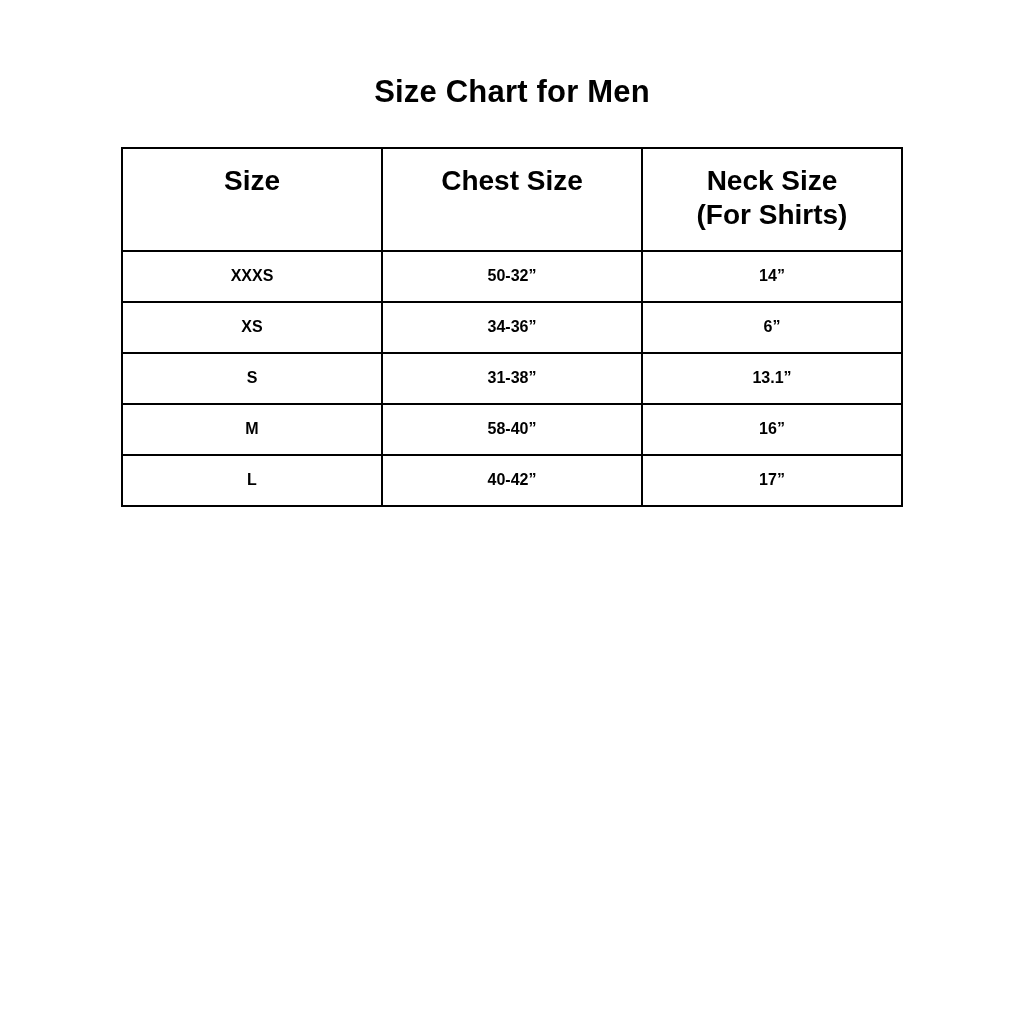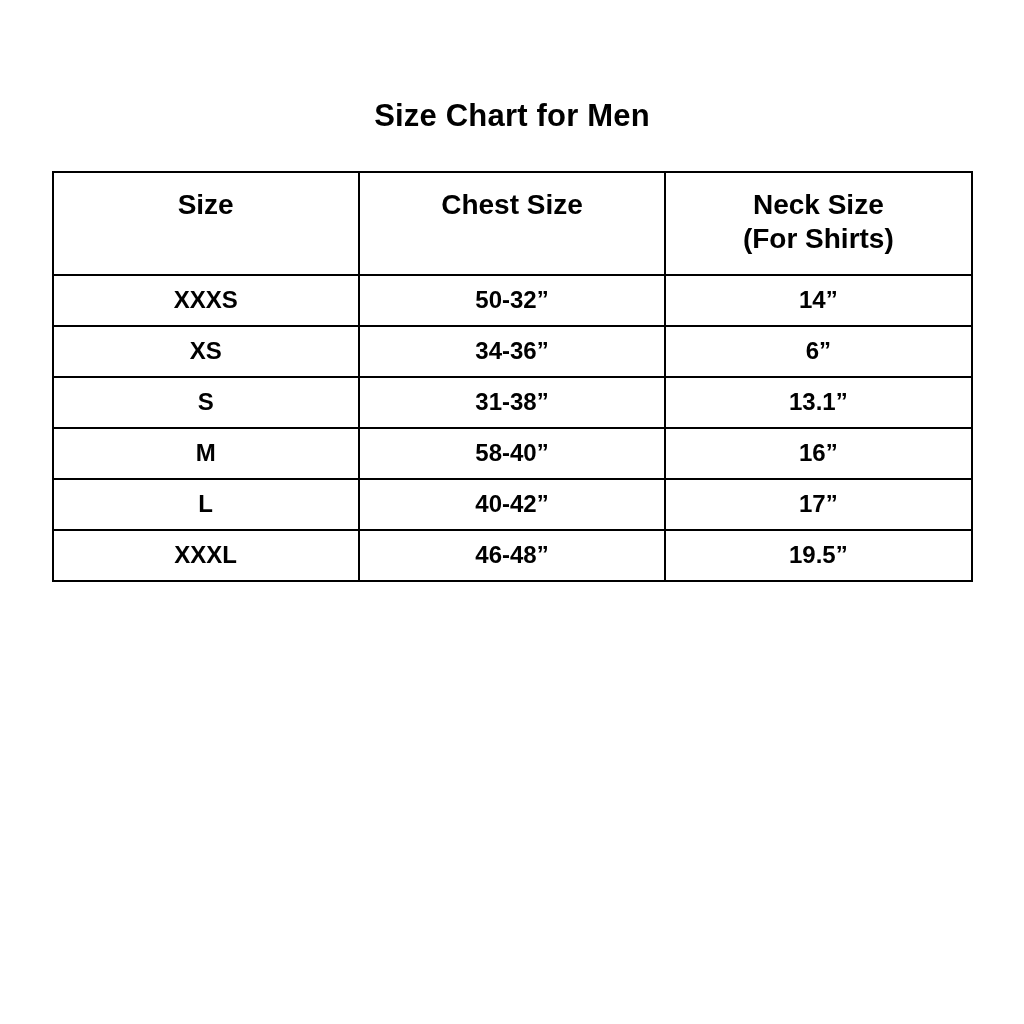--- a/index.html
+++ b/index.html
@@ -13,29 +13,29 @@
     font-family: "Liberation Sans", sans-serif;
     color: #000000;
   }
   .page {
     width: 1024px;
     height: 1024px;
     box-sizing: border-box;
   }
   .title {
     margin: 0;
-    padding-top: 98px;
+    padding-top: 74px;
     text-align: center;
     font-size: 31px;
     font-weight: 700;
     line-height: 1.15;
     letter-spacing: 0.2px;
   }
   .size-table {
-    width: 921px;
+    width: 782px;
     margin: 37px auto 0 auto;
     border-collapse: collapse;
     table-layout: fixed;
   }
   .size-table th,
   .size-table td {
     border: 2px solid #000000;
     text-align: center;
     font-weight: 700;
     background: #ffffff;
@@ -44,21 +44,21 @@
   .size-table th {
     height: 86px;
     vertical-align: top;
     padding-top: 15px;
     font-size: 28px;
     line-height: 1.22;
   }
   .size-table td {
     height: 49px;
     vertical-align: middle;
-    font-size: 24px;
+    font-size: 16px;
   }
   .hdr-line {
     display: block;
   }
 </style>
 </head>
 <body>
 
 <div class="page">
   <h1 class="title">Size Chart for Men</h1>
@@ -97,20 +97,15 @@
       <tr>
         <td>M</td>
         <td>58-40”</td>
         <td>16”</td>
       </tr>
       <tr>
         <td>L</td>
         <td>40-42”</td>
         <td>17”</td>
       </tr>
-      <tr>
-        <td>XXXL</td>
-        <td>46-48”</td>
-        <td>19.5”</td>
-      </tr>
     </tbody>
   </table>
 </div>
 
 </body></html>

